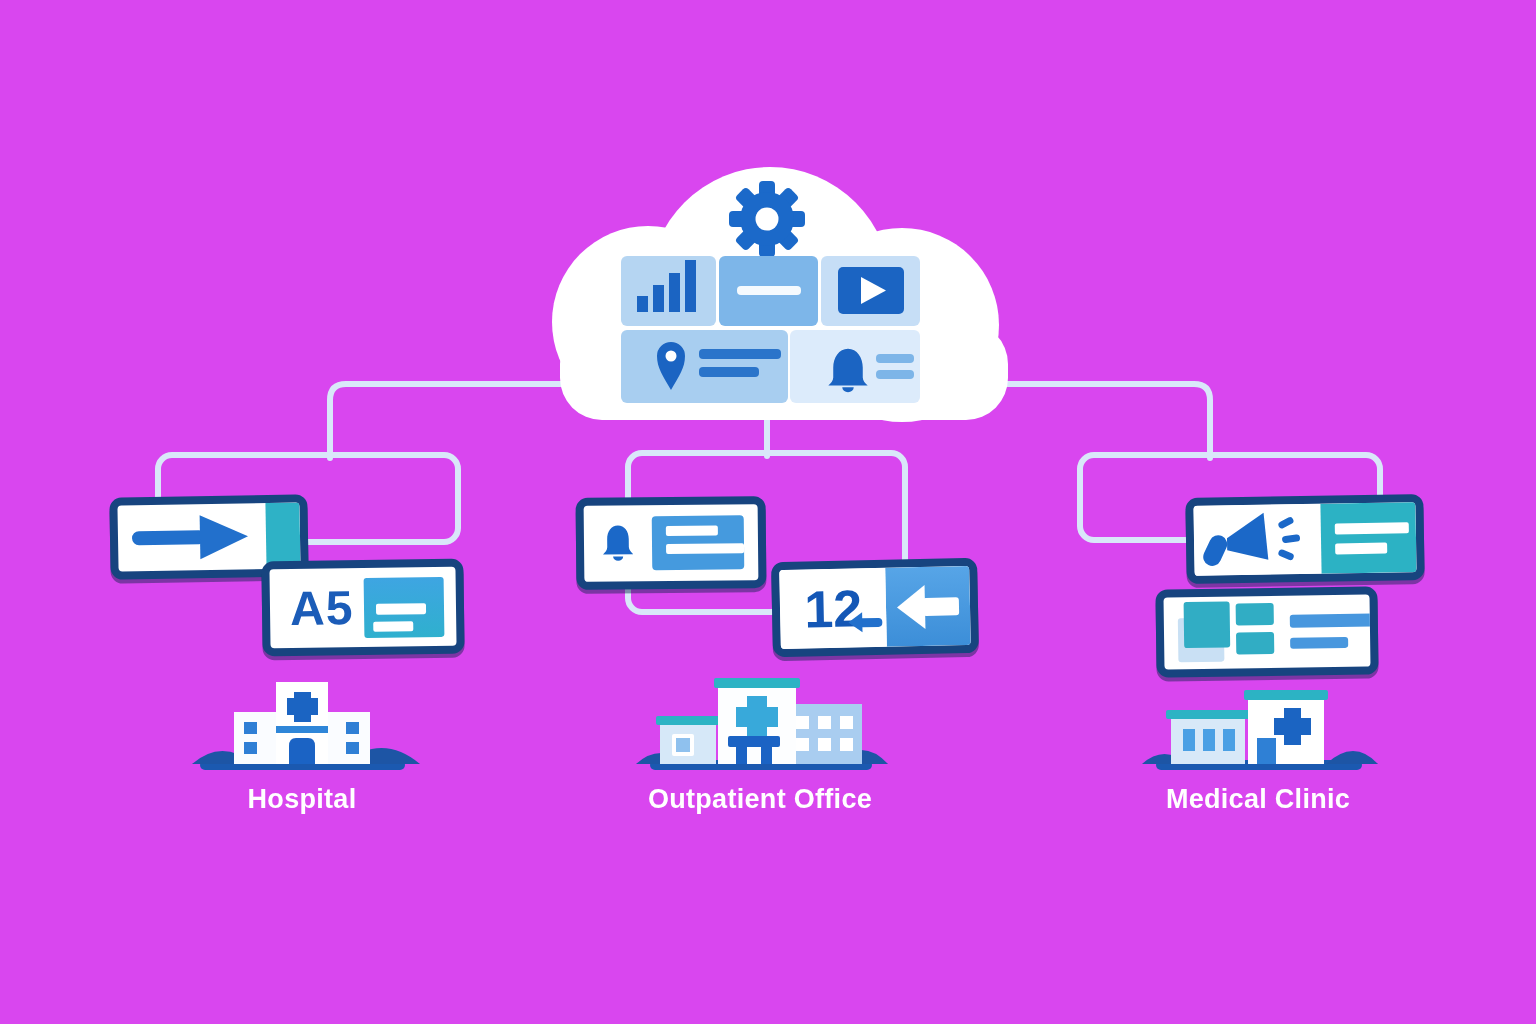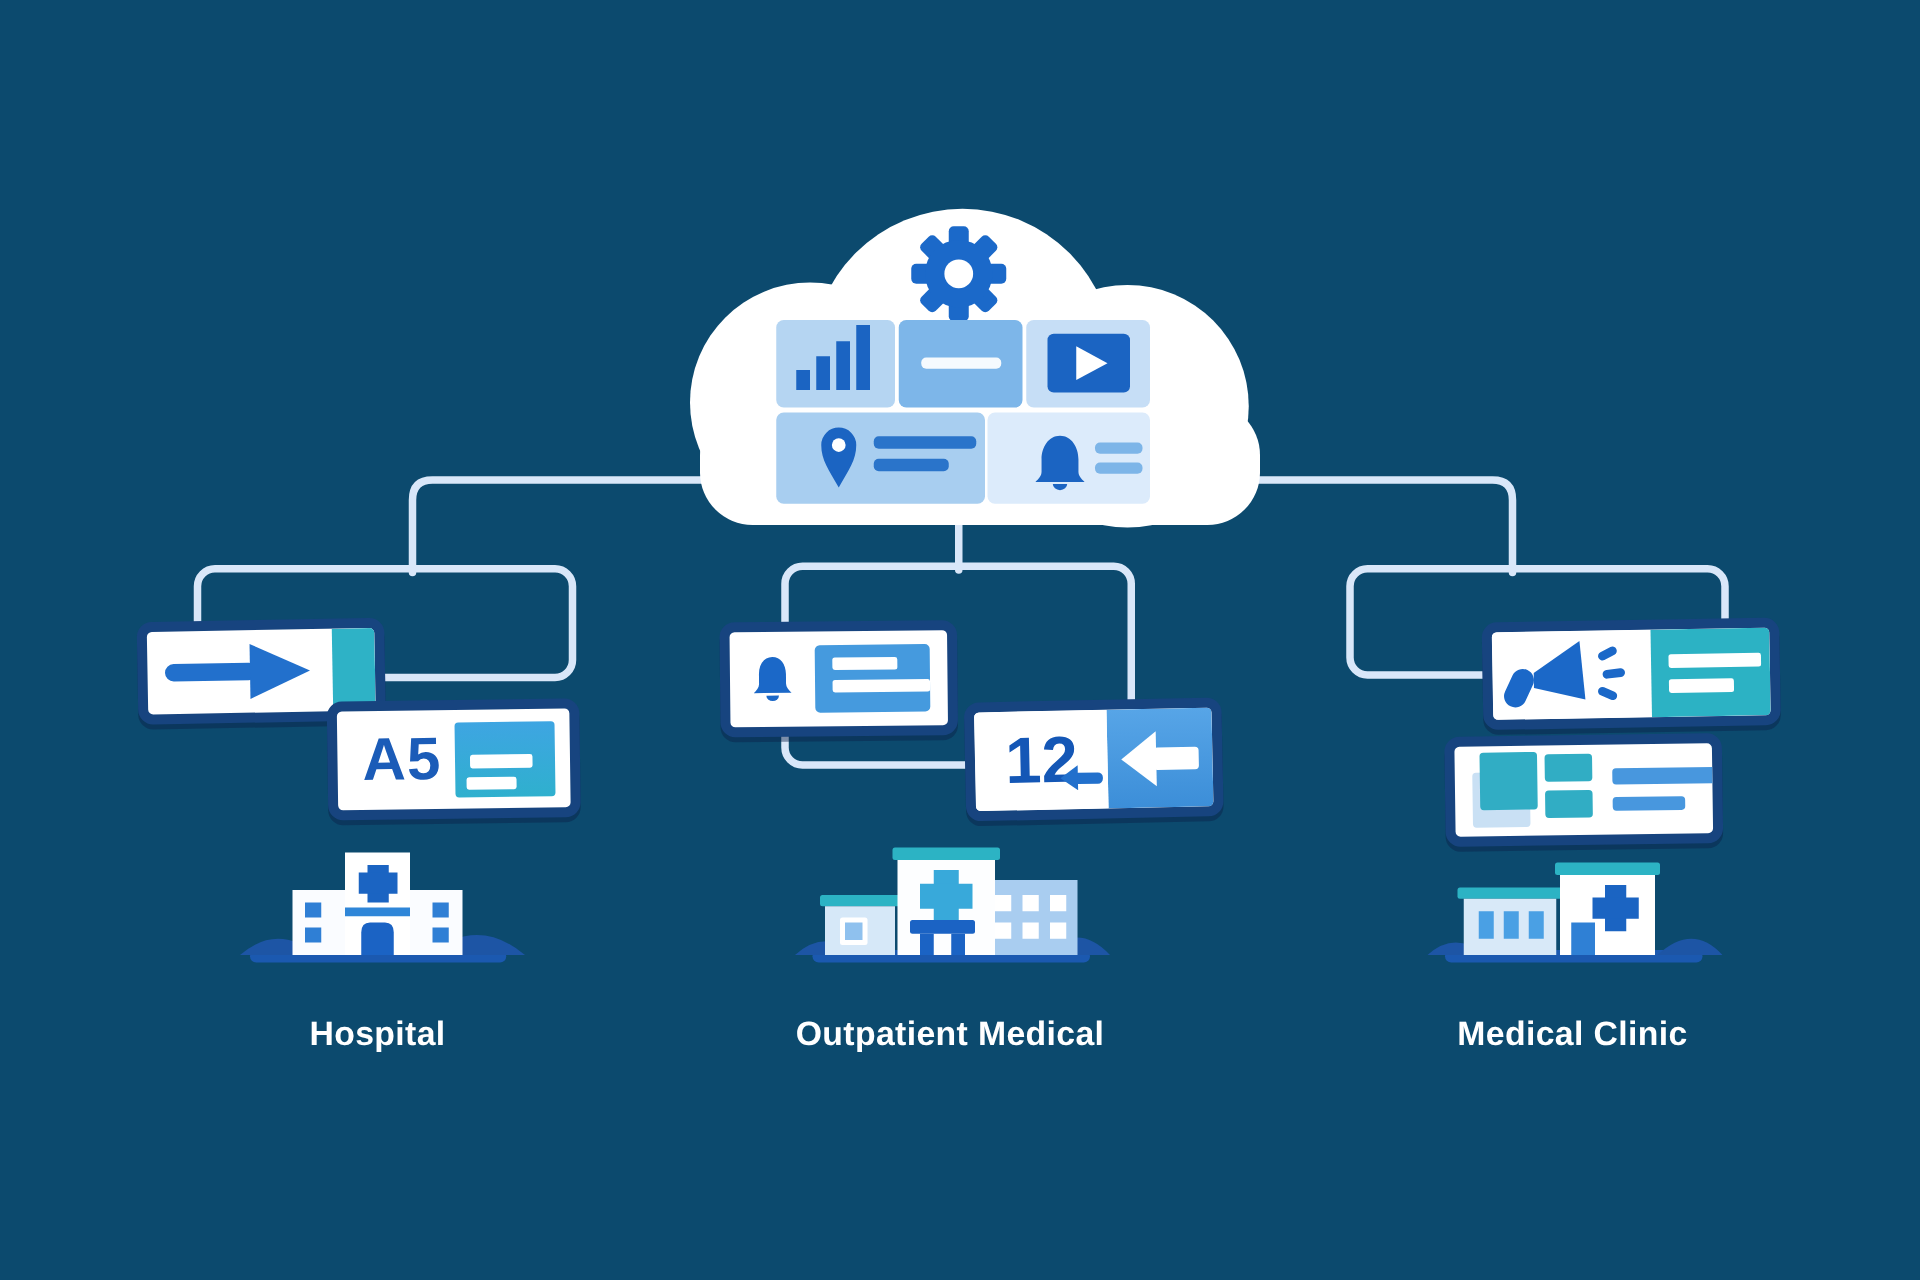--- a/index.html
+++ b/index.html
@@ -1,17 +1,17 @@
 <!DOCTYPE html>
 <html><head>
 <meta charset="utf-8">
 <style>
   html,body{margin:0;padding:0;background:#2065c4;}
   .stage{
-    position:relative;width:1536px;height:1024px;background:#0c4a6e;
+    position:relative;width:1536px;height:1024px;background:#d946ef;
     overflow:hidden;font-family:"Liberation Sans",sans-serif;
   }
   .scene{position:absolute;left:0;top:0;}
   .conn{fill:none;stroke:#d9e7f9;stroke-width:6;stroke-linecap:round;}
 
   
   .sign{
     position:absolute;background:#ffffff;border:8px solid #17447f;border-radius:12px;
     box-sizing:border-box;display:flex;align-items:center;overflow:hidden;
     box-shadow:0 4px 0 rgba(12,34,74,.45);
@@ -56,21 +56,21 @@
   .small-stack{position:absolute;left:58px;top:2px;display:flex;flex-direction:column;gap:7px;}
   .small-stack div{width:38px;height:22px;background:#31adc4;border-radius:3px;}
   .grid-bars{margin-left:14px;display:flex;flex-direction:column;gap:10px;}
   .grid-bars .b1{width:84px;height:13px;background:#4897de;border-radius:3px;}
   .grid-bars .b2{width:58px;height:11px;background:#4897de;border-radius:3px;}
 
   
   .building{position:absolute;}
   .label{
     position:absolute;transform:translateX(-50%);color:#ffffff;
-    font-size:27px;font-weight:700;white-space:nowrap;letter-spacing:.3px;margin-top:28px;
+    font-size:27px;font-weight:700;white-space:nowrap;letter-spacing:.3px;
   }
 </style>
 </head>
 <body>
 
 <div class="stage">
 
   <svg class="scene" width="1536" height="1024" viewBox="0 0 1536 1024">
 
     <path class="conn" d="M330,458 V400 Q330,384 346,384 H1194 Q1210,384 1210,400 V458"></path>
@@ -294,16 +294,16 @@
     <rect x="106" y="30" width="84" height="10" rx="2" fill="#2cb3c4"></rect>
     <rect x="110" y="40" width="76" height="64" fill="#ffffff"></rect>
     <g fill="#1b64c2">
       <rect x="146" y="48" width="17" height="37"></rect>
       <rect x="136" y="58" width="37" height="17"></rect>
     </g>
     <rect x="119" y="78" width="19" height="26" fill="#2f80d5"></rect>
   </svg>
 
   <div class="label" style="left:302px;top:784px;">Hospital</div>
-  <div class="label" style="left:760px;top:784px;">Outpatient Medical</div>
+  <div class="label" style="left:760px;top:784px;">Outpatient Office</div>
   <div class="label" style="left:1258px;top:784px;">Medical Clinic</div>
 
 </div>
 
 </body></html>

